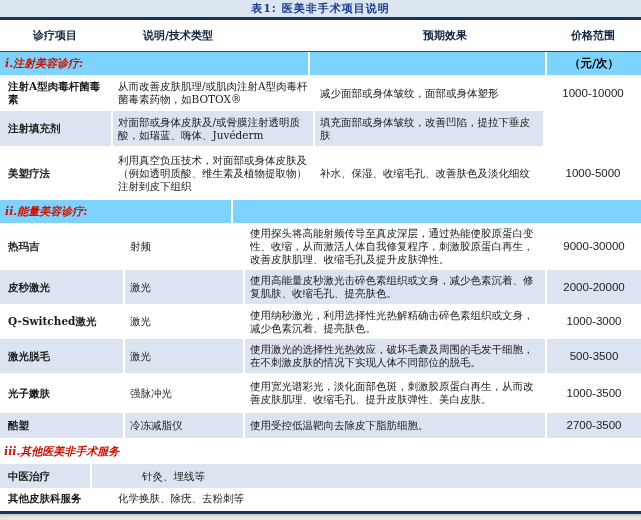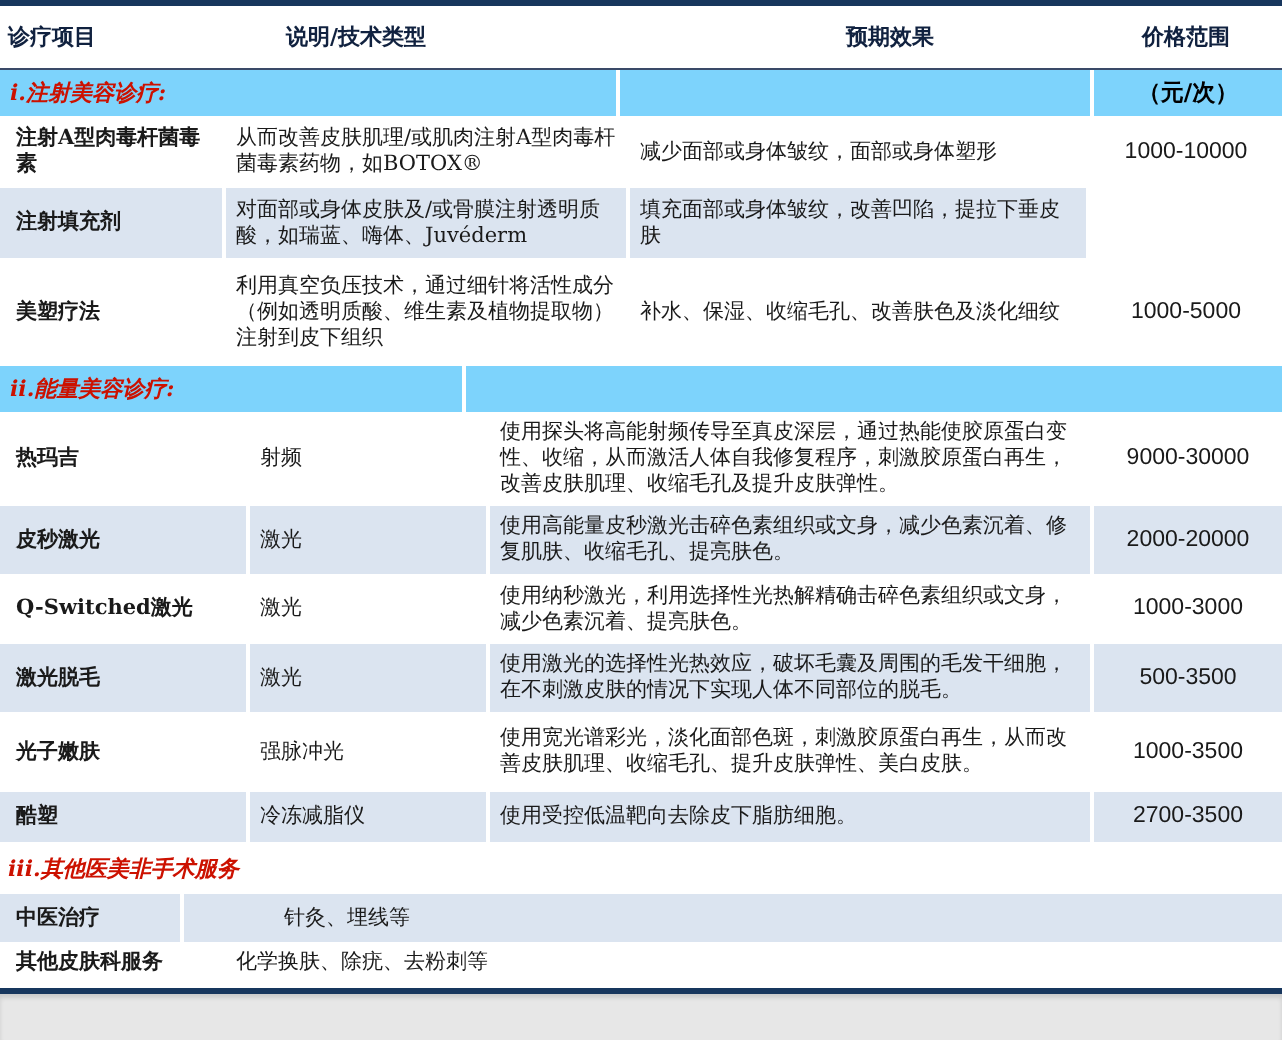--- a/index.html
+++ b/index.html
@@ -15,21 +15,21 @@
     font-size:11px;font-weight:bold;color:#1b3a8c;letter-spacing:1px;
   }
   .rule-thick{height:3px;flex:0 0 auto;background:#17365d;}
   .rule-thin{height:1px;flex:0 0 auto;background:#3a4a68;}
   .col-header{
     flex:0 0 auto;height:31px;display:grid;
     grid-template-columns:135px 210px 200px 1fr;
     align-items:center;font-size:11px;font-weight:bold;color:#10213f;
     background:#fff;
   }
-  .col-header .h1{padding-left:4px;}
+  .col-header .h1{padding-left:4px;margin-left:29px;}
   .col-header .h2{padding-left:8px;}
   .col-header .h3{text-align:center;}
   .col-header .h4{text-align:center;}
   .band{
     flex:0 0 auto;display:grid;grid-column-gap:2px;background:#fff;
     font-size:11px;
   }
   .band-i{grid-template-columns:308px 235px 1fr;min-height:22px;}
   .band-ii{grid-template-columns:231px 1fr;min-height:22px;text-align:right;}
   .band .cell{background:#7dd3fc;display:flex;align-items:center;}
@@ -65,20 +65,23 @@
     flex:1 1 auto;background:#e7e7e7;border-top:3px solid #17365d;
     box-shadow:inset 0 2px 2px rgba(0,0,0,0.12);
     margin-top:2px;
   }
 </style>
 </head>
 <body>
 
 <div class="page">
 
+  <div class="title-band">
+    <span>表1: 医美非手术项目说明</span>
+  </div>
   <div class="rule-thick"></div>
 
   <div class="col-header">
     <div class="h1">诊疗项目</div>
     <div class="h2">说明/技术类型</div>
     <div class="h3">预期效果</div>
     <div class="h4">价格范围</div>
   </div>
   <div class="rule-thin"></div>
 
@@ -94,21 +97,21 @@
     <div class="cell">减少面部或身体皱纹，面部或身体塑形</div>
     <div class="cell c-price">1000-10000</div>
   </div>
   <div class="row sec1 blue" style="min-height:35px;">
     <div class="cell c-name">注射填充剂</div>
     <div class="cell">对面部或身体皮肤及/或骨膜注射透明质酸，如瑞蓝、嗨体、Juvéderm</div>
     <div class="cell">填充面部或身体皱纹，改善凹陷，提拉下垂皮肤</div>
   </div>
   <div class="row sec1 white" style="min-height:54px;">
     <div class="cell c-name">美塑疗法</div>
-    <div class="cell">利用真空负压技术，通过细针将活性成分（例如透明质酸、维生素及植物提取物）注射到皮下组织</div>
+    <div class="cell">利用真空负压技术，对面部或身体皮肤及（例如透明质酸、维生素及植物提取物）注射到皮下组织</div>
     <div class="cell">补水、保湿、收缩毛孔、改善肤色及淡化细纹</div>
     <div class="cell c-price">1000-5000</div>
   </div>
 
   <div class="band band-ii">
     <div class="cell sec-heading">ii.能量美容诊疗:</div>
     <div class="cell"></div>
   </div>
 
   <div class="row sec2 white" style="min-height:41px;">

